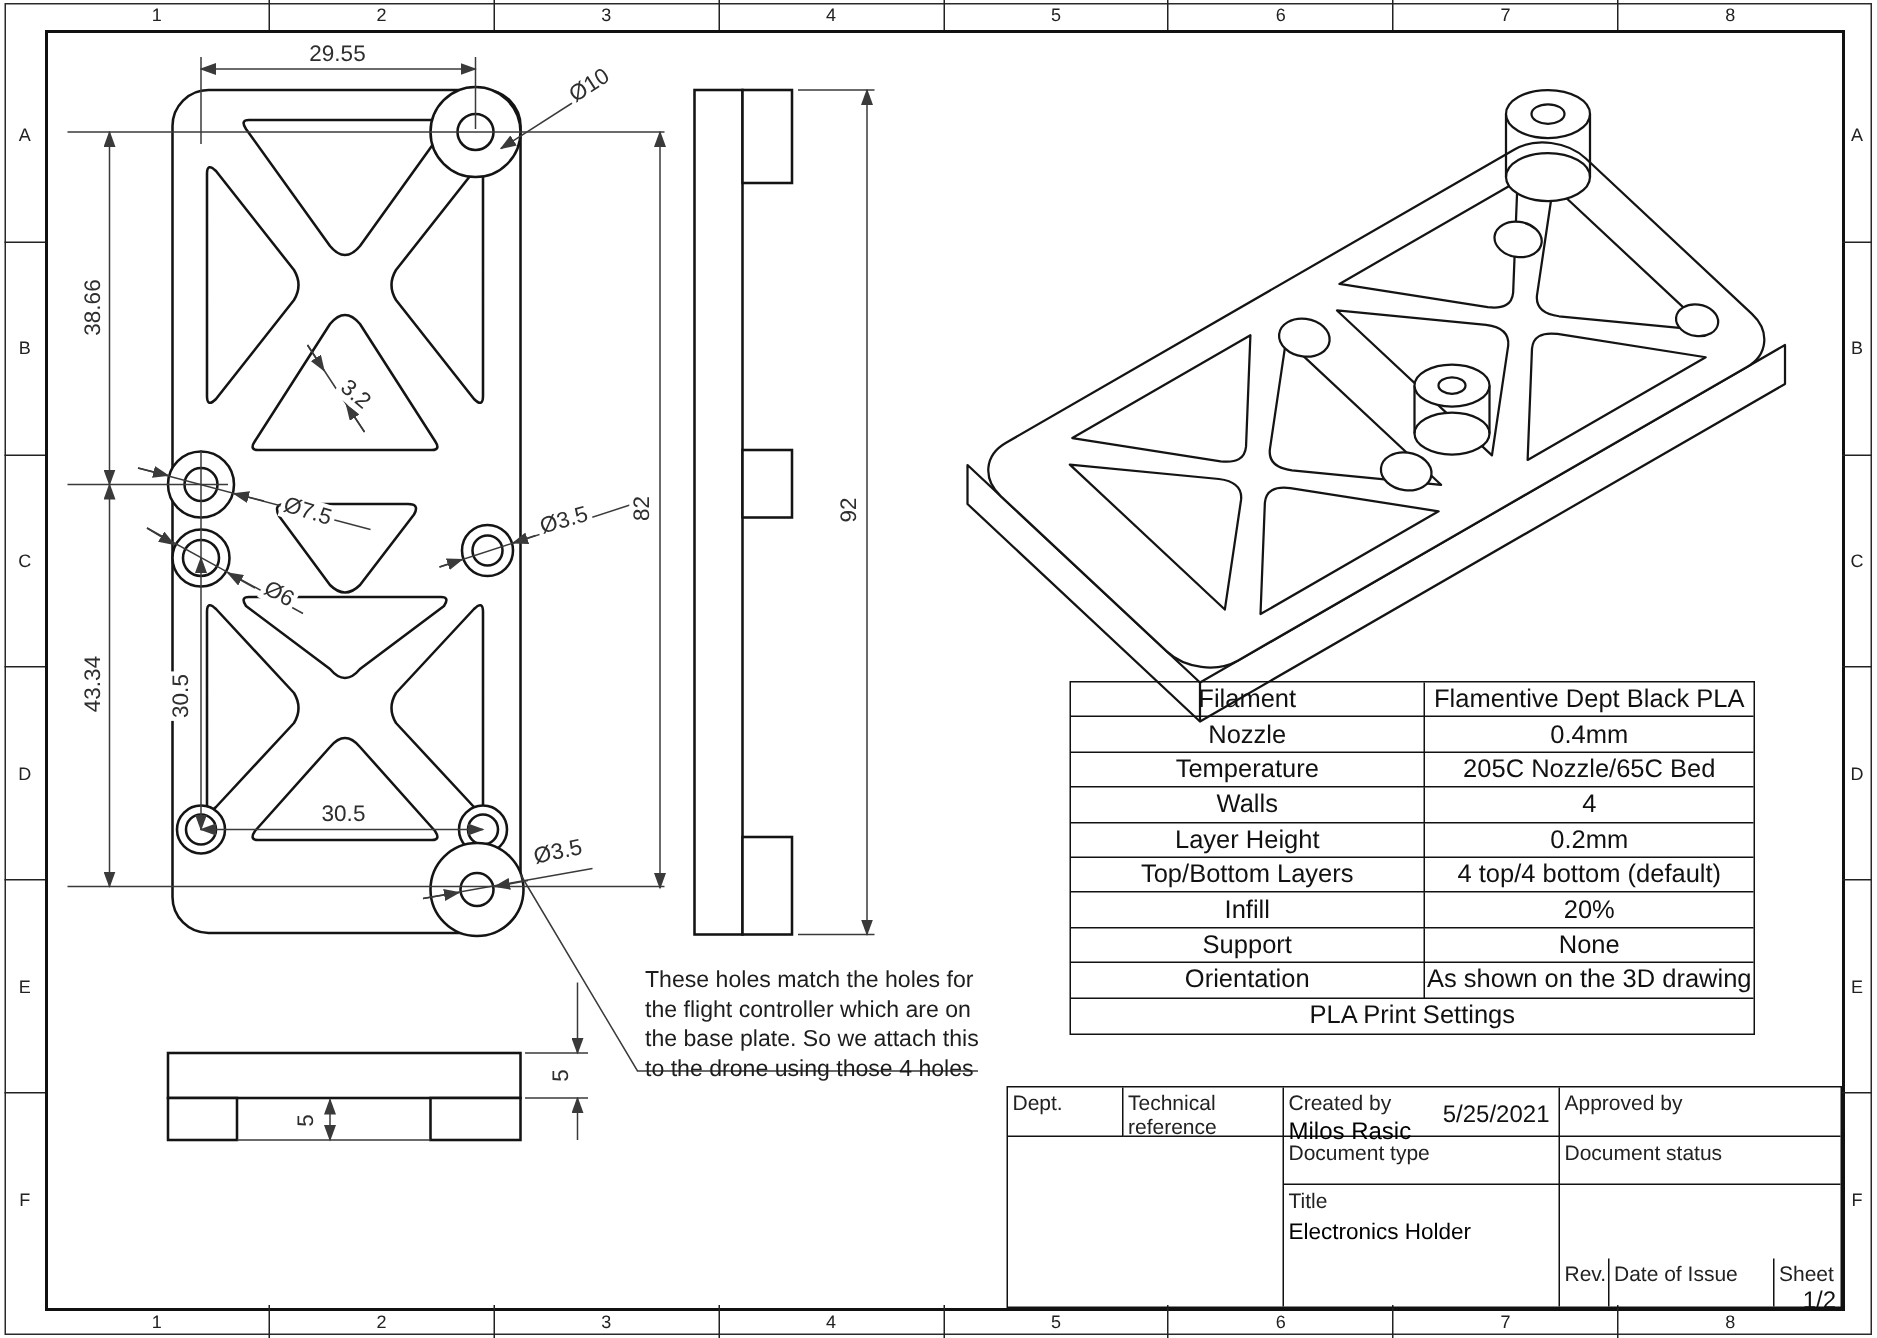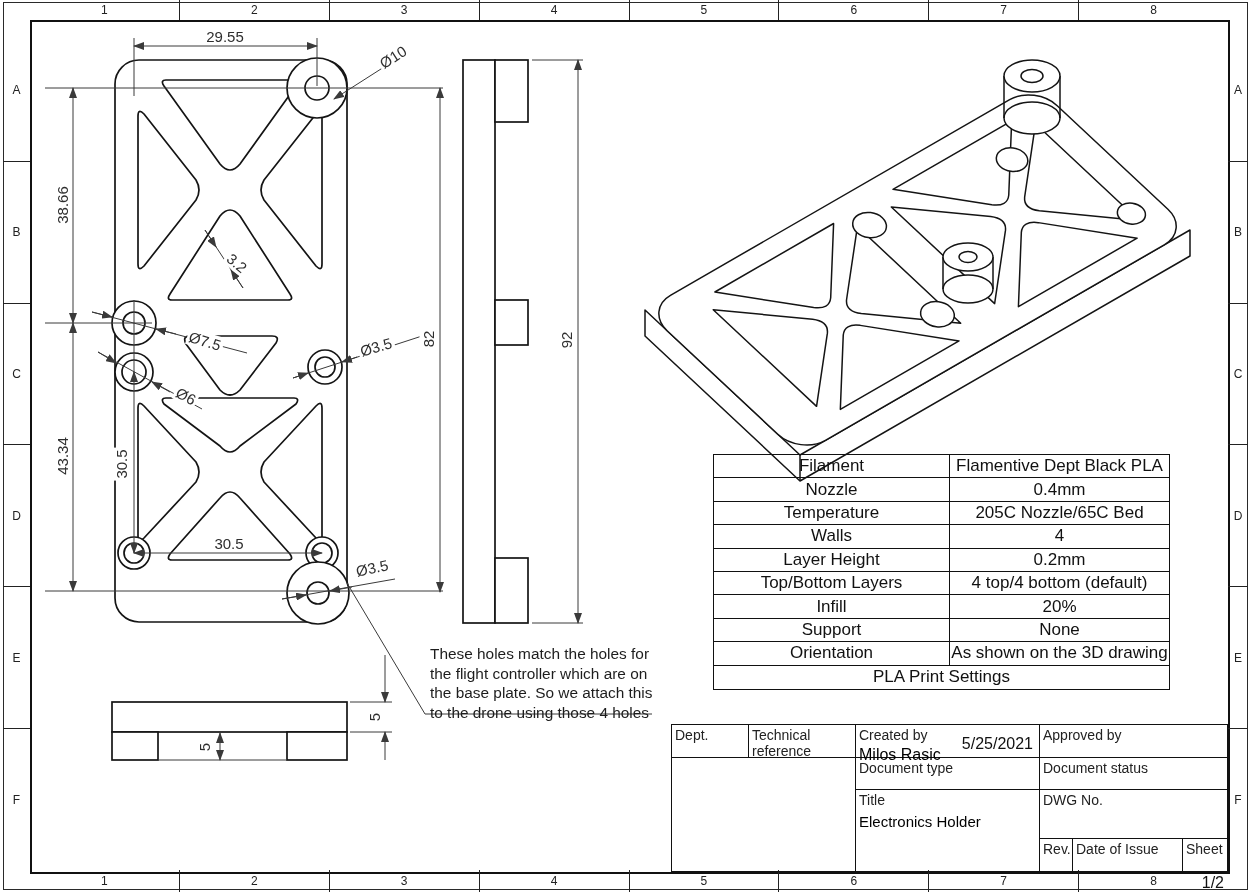--- a/index.html
+++ b/index.html
@@ -30,21 +30,21 @@
   #ptable{left:713px;top:454px;width:455px;height:234px;border:1.6px solid #111;display:grid;grid-template-columns:236px 1fr;grid-auto-rows:1fr;font-size:17px;color:#111;}
   #ptable .cell{border-right:1.4px solid #111;border-bottom:1.4px solid #111;display:flex;align-items:center;justify-content:center;white-space:nowrap;overflow:hidden;}
   #ptable .cell.val{border-right:none;}
   #ptable .caption{grid-column:1 / span 2;border-right:none;border-bottom:none;}
   
   #tblock{left:671px;top:724px;width:555px;height:146px;border:1.6px solid #111;font-size:9.5px;color:#111;}
   .tcell{position:absolute;border-right:1.3px solid #111;border-bottom:1.3px solid #111;padding:2px 3px;box-sizing:border-box;}
   .tcell .lbl{font-size:14px;color:#222;}
   .big-val{font-size:16px;color:#000000;margin-top:3px;white-space:nowrap;}
   .title-val{font-size:15px;color:#000;margin-top:5px;white-space:nowrap;}
-  .sheet-val{font-size:16px;text-align:right;margin-top:17px;}
+  .sheet-val{font-size:16px;text-align:right;margin-top:2px;}
   .date-val{position:absolute;right:6px;bottom:4px;font-size:16px;}
 </style>
 </head>
 <body>
 
 <div class="abs" id="outer-border"></div>
 <div class="abs" id="inner-frame"></div>
 
 <div class="abs band" id="band-top">
   <div class="zcell">1</div>
@@ -278,23 +278,20 @@
   <div class="tcell" style="left:184px;top:33px;width:184px;height:32px">
     <span class="lbl">Document type</span>
   </div>
   <div class="tcell" style="left:368px;top:33px;width:187px;height:32px;border-right:none">
     <span class="lbl">Document status</span>
   </div>
   <div class="tcell" style="left:184px;top:65px;width:184px;height:81px;border-bottom:none">
     <span class="lbl">Title</span>
     <div class="title-val">Electronics Holder</div>
   </div>
-  <div class="tcell" style="left:368px;top:65px;width:187px;height:49px;border-right:none">
-    <span class="lbl">DWG No.</span>
-  </div>
   <div class="tcell" style="left:368px;top:114px;width:33px;height:32px;border-bottom:none">
     <span class="lbl">Rev.</span>
   </div>
   <div class="tcell" style="left:401px;top:114px;width:110px;height:32px;border-bottom:none">
     <span class="lbl">Date of Issue</span>
   </div>
   <div class="tcell" style="left:511px;top:114px;width:44px;height:32px;border-right:none;border-bottom:none">
     <span class="lbl">Sheet</span>
     <div class="sheet-val">1/2</div>
   </div>

